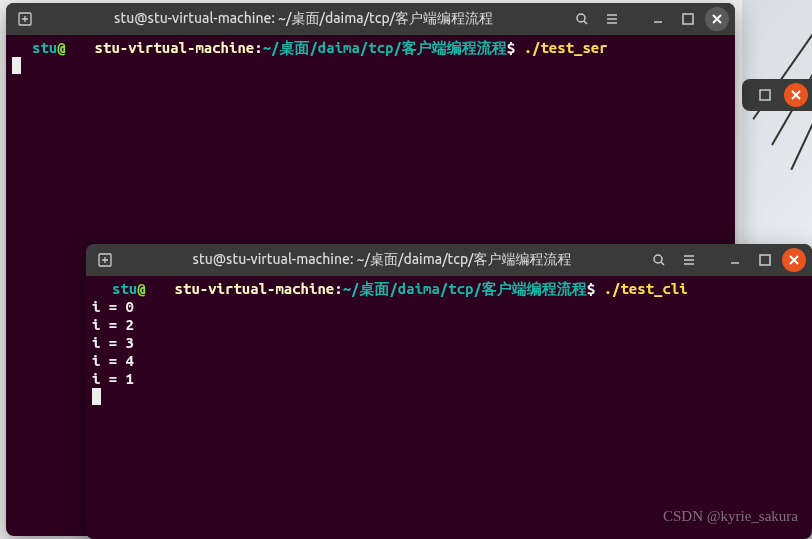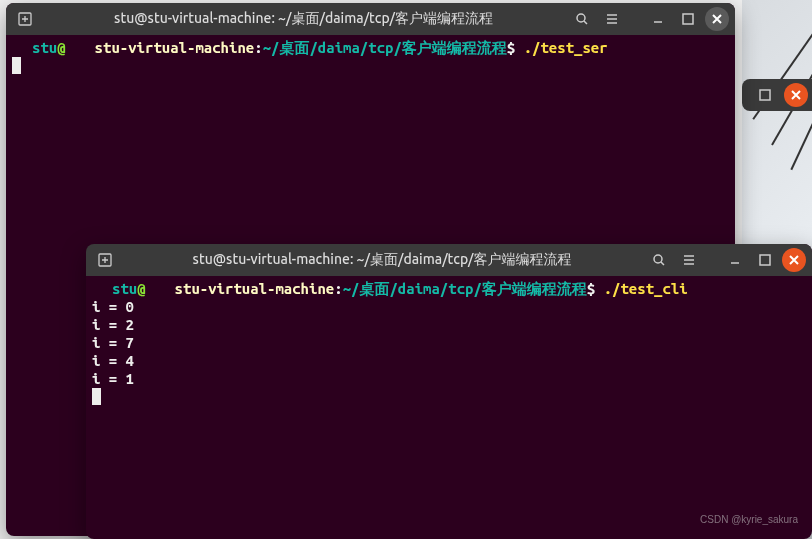--- a/index.html
+++ b/index.html
@@ -108,22 +108,22 @@
       align-items: center;
       justify-content: flex-end;
       padding-right: 4px;
       gap: 6px;
     }
     .watermark {
       position: absolute;
       right: 14px;
       bottom: 14px;
       color: rgba(200,200,200,0.55);
-      font-family: Liberation Sans, sans-serif;
-      font-size: 10px;
+      font-family: Liberation Serif, serif;
+      font-size: 15px;
     }
     svg { width: 16px; height: 16px; }
   </style>
 </head>
 <body>
 
 <div class="desktop-bg">
   <div class="wire" style="top:20px; right:-10px; transform:rotate(-55deg);"></div>
   <div class="wire" style="top:40px; right:-20px; transform:rotate(-60deg);"></div>
   <div class="wire" style="top:60px; right:-30px; transform:rotate(-65deg);"></div>
@@ -229,21 +229,21 @@
             <path d="M4 4 L12 12 M12 4 L4 12" stroke="#fff" stroke-width="2"></path>
           </svg>
       </div>
     </div>
   </div>
   <div class="terminal-body">
     <div class="prompt-line"><span class="user">stu</span><span class="at">@</span><span class="host">stu-virtual-machine</span><span class="colon">:</span><span class="path">~/桌面/daima/tcp/客户端编程流程</span><span class="dollar">$ </span><span class="cmd">./test_cli</span></div>
     <div id="term2-output">
         <div class="output"> i = 0</div>
         <div class="output"> i = 2</div>
-        <div class="output"> i = 7</div>
+        <div class="output"> i = 3</div>
         <div class="output"> i = 4</div>
         <div class="output"> i = 1</div>
       </div>
     <div><span class="cursor"></span></div>
   </div>
 </div>
 
 <div class="watermark">CSDN @kyrie_sakura</div>
 
 </body></html>

